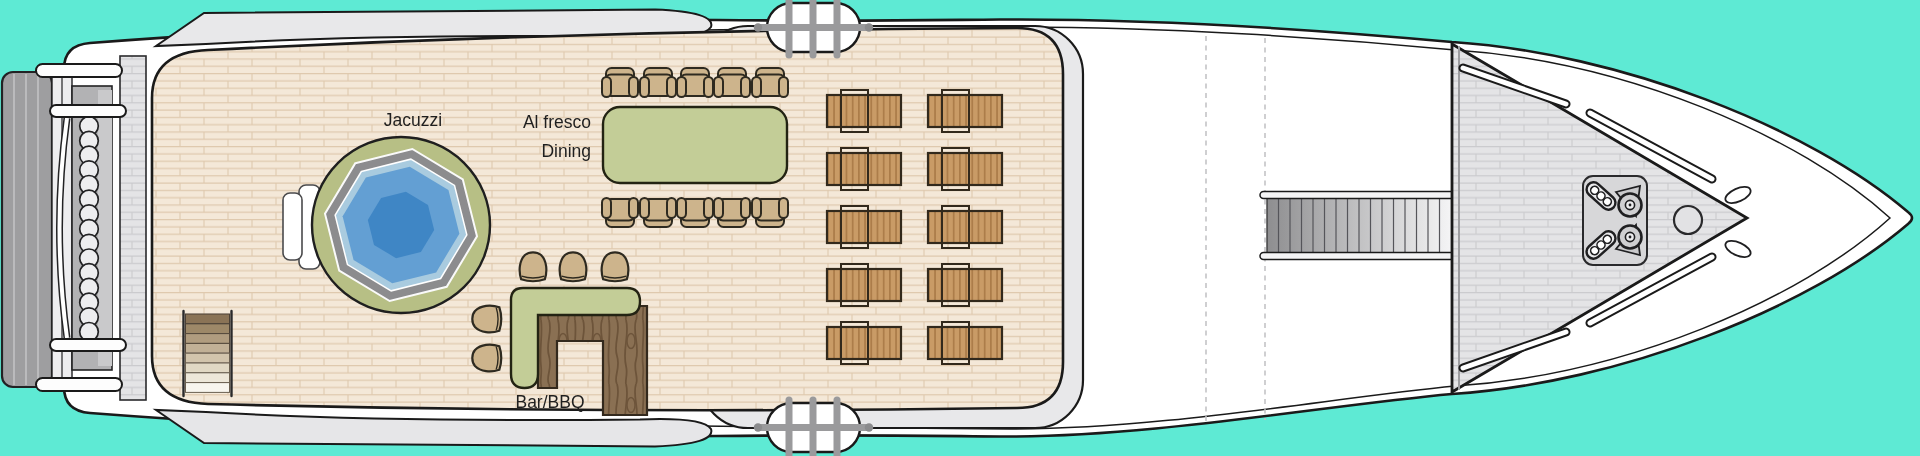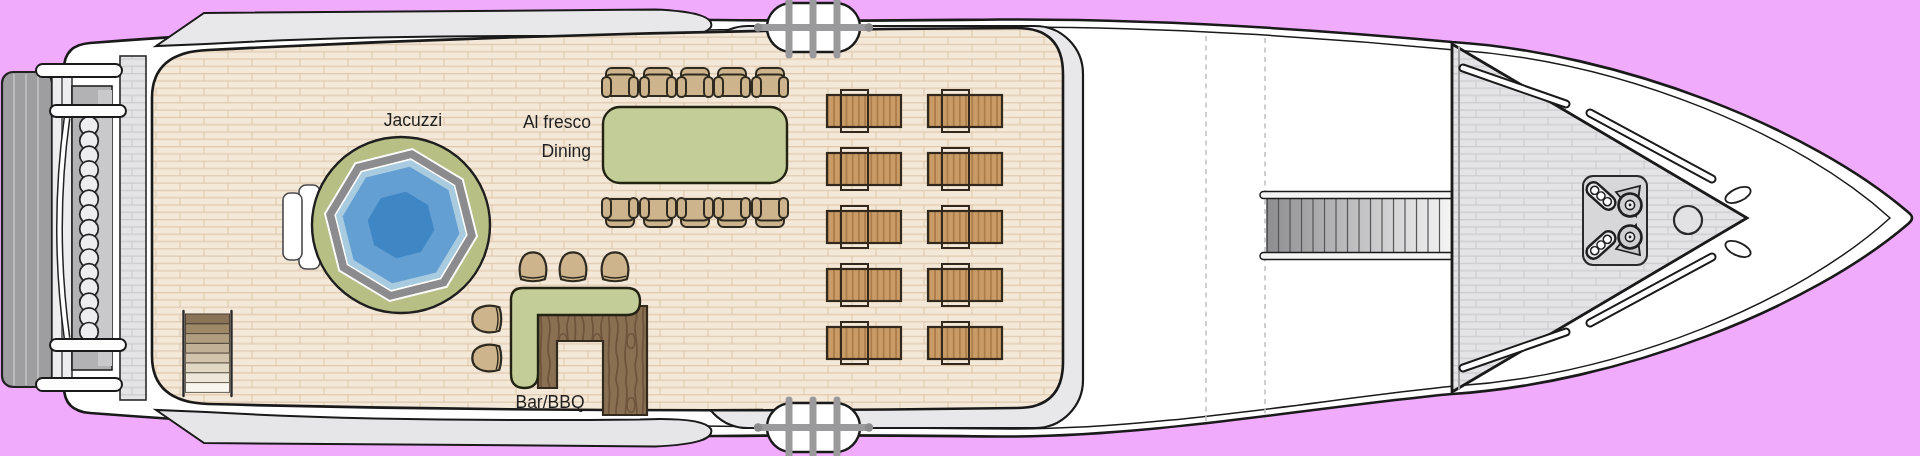--- a/index.html
+++ b/index.html
@@ -1,16 +1,16 @@
 <!DOCTYPE html>
 <html><head>
 <meta charset="utf-8">
 <style>
   html,body{margin:0;padding:0;background:#ffffff;}
-  .stage{position:relative;width:1920px;height:456px;background:#f0abfc;overflow:hidden;}
+  .stage{position:relative;width:1920px;height:456px;background:#5eead4;overflow:hidden;}
   .stage svg{position:absolute;left:0;top:0;}
   text.plan-label{font-family:"Liberation Sans", sans-serif;font-size:17.5px;fill:#1f1f1f;}
 </style>
 </head>
 <body>
 
 <div class="stage">
 <svg width="1920" height="456" viewBox="0 0 1920 456">
   <defs>
     <pattern id="deckP" width="48" height="14.6" patternUnits="userSpaceOnUse">

